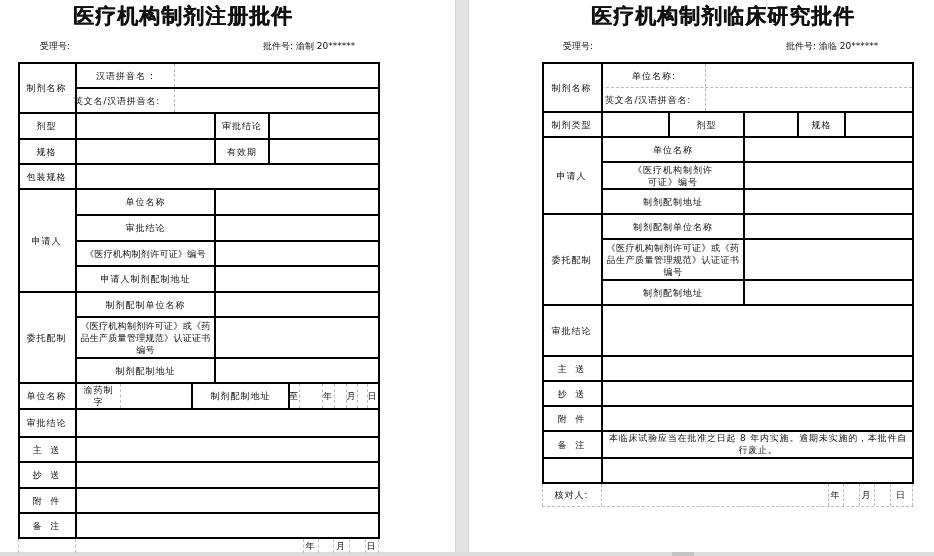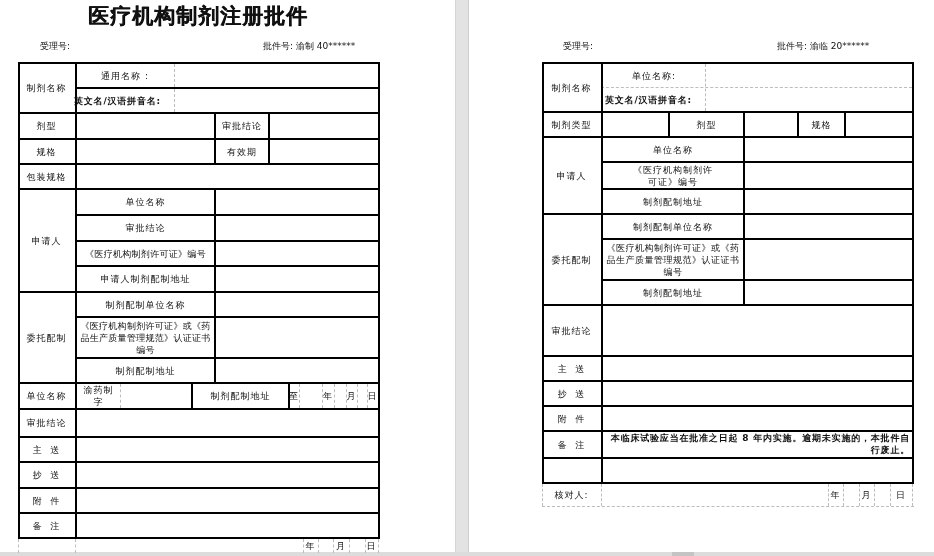--- a/index.html
+++ b/index.html
@@ -24,38 +24,38 @@
     text-shadow:0.5px 0 0 #000;
   }
   .meta { position:absolute; top:40px; font-size:9px; white-space:nowrap; }
 
   .grid { position:absolute; }
   .cell {
     position:absolute; box-sizing:border-box;
     display:flex; align-items:center; justify-content:center; text-align:center;
     font-size:9px; line-height:12px; letter-spacing:1px; padding:0 2px;
   }
-  .cell.left { justify-content:flex-start; text-align:right;font-weight:bold; }
+  .cell.left { justify-content:flex-start; text-align:center; }
   .hl { position:absolute; height:2px; background:#000; }
   .vl { position:absolute; width:2px; background:#000; }
   .dl { position:absolute; width:0; border-left:1px dashed #bdbdbd; }
   .dh { position:absolute; height:0; border-top:1px dashed #bdbdbd; }
 </style>
 </head>
 <body>
 
 <div class="gutter"></div>
 <div class="hscroll">
     <div class="hscroll-thumb"></div>
   </div>
 
 <div class="page" id="page-left">
-  <div class="doc-title" style="left:88px;">医疗机构制剂注册批件</div>
+  <div class="doc-title" style="left:73px;">医疗机构制剂注册批件</div>
   <div class="meta" style="left:40px;">受理号:</div>
-  <div class="meta" style="left:263px;">批件号: 渝制 40******</div>
+  <div class="meta" style="left:263px;">批件号: 渝制 20******</div>
 
   <div class="grid">
 
     <div class="hl" style="left:18px;top:62px;width:362px;"></div>
     <div class="hl" style="left:75px;top:87px;width:305px;"></div>
     <div class="hl" style="left:18px;top:112px;width:362px;"></div>
     <div class="hl" style="left:18px;top:138px;width:362px;"></div>
     <div class="hl" style="left:18px;top:163px;width:362px;"></div>
     <div class="hl" style="left:18px;top:188px;width:362px;"></div>
     <div class="hl" style="left:75px;top:214px;width:305px;"></div>
@@ -93,21 +93,21 @@
     <div class="dl" style="left:18px;top:539px;height:14px;"></div>
     <div class="dl" style="left:75px;top:539px;height:14px;"></div>
     <div class="dl" style="left:303px;top:539px;height:14px;"></div>
     <div class="dl" style="left:318px;top:539px;height:14px;"></div>
     <div class="dl" style="left:333px;top:539px;height:14px;"></div>
     <div class="dl" style="left:349px;top:539px;height:14px;"></div>
     <div class="dl" style="left:365px;top:539px;height:14px;"></div>
     <div class="dl" style="left:378px;top:539px;height:14px;"></div>
 
     <div class="cell" style="left:18px;top:64px;width:57px;height:48px;">制剂名称</div>
-    <div class="cell" style="left:75px;top:64px;width:100px;height:23px;">通用名称 :</div>
+    <div class="cell" style="left:75px;top:64px;width:100px;height:23px;">汉语拼音名 :</div>
     <div class="cell" style="left:175px;top:64px;width:203px;height:23px;"></div>
     <div class="cell left" style="left:74px;top:89px;width:101px;height:23px;padding:0;letter-spacing:0.8px;">英文名/汉语拼音名:</div>
     <div class="cell" style="left:175px;top:89px;width:203px;height:23px;"></div>
 
     <div class="cell" style="left:18px;top:114px;width:57px;height:24px;">剂型</div>
     <div class="cell" style="left:77px;top:114px;width:137px;height:24px;"></div>
     <div class="cell" style="left:216px;top:114px;width:52px;height:24px;">审批结论</div>
     <div class="cell" style="left:270px;top:114px;width:108px;height:24px;"></div>
 
     <div class="cell" style="left:18px;top:140px;width:57px;height:23px;">规格</div>
@@ -157,22 +157,23 @@
     <div class="cell" style="left:18px;top:514px;width:57px;height:23px;white-space:pre;">备  注</div>
     <div class="cell" style="left:77px;top:514px;width:301px;height:23px;"></div>
 
     <div class="cell" style="left:303px;top:539px;width:15px;height:14px;padding:0;">年</div>
     <div class="cell" style="left:333px;top:539px;width:16px;height:14px;padding:0;">月</div>
     <div class="cell" style="left:365px;top:539px;width:13px;height:14px;padding:0;">日</div>
   </div>
 </div>
 
 <div class="page" id="page-right">
+  <div class="doc-title" style="left:122px;">医疗机构制剂临床研究批件</div>
   <div class="meta" style="left:94px;">受理号:</div>
-  <div class="meta" style="left:308px;text-align:right;">批件号: 渝临 20******</div>
+  <div class="meta" style="left:317px;text-align:right;">批件号: 渝临 20******</div>
 
   <div class="grid" style="left:-469px;">
 
     <div class="hl" style="left:542px;top:62px;width:372px;"></div>
     <div class="dh" style="left:601px;top:87px;width:311px;"></div>
     <div class="hl" style="left:542px;top:111px;width:372px;"></div>
     <div class="hl" style="left:542px;top:136px;width:372px;"></div>
     <div class="hl" style="left:601px;top:161px;width:313px;"></div>
     <div class="hl" style="left:601px;top:188px;width:313px;"></div>
     <div class="hl" style="left:542px;top:213px;width:372px;"></div>

